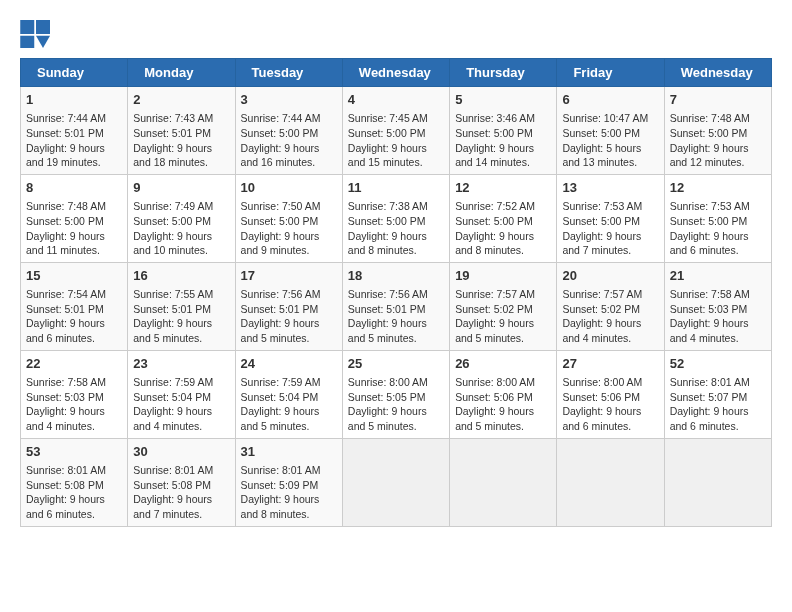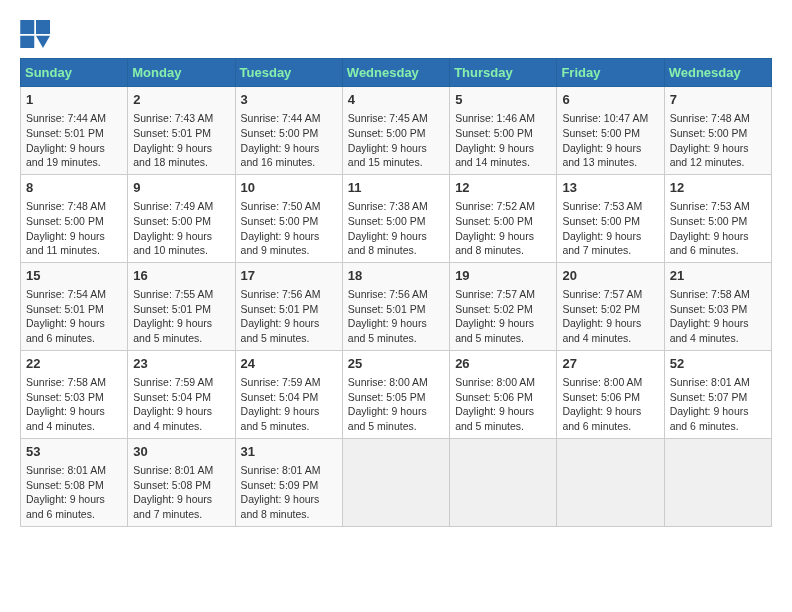--- a/index.html
+++ b/index.html
@@ -46,22 +46,22 @@
       font-size: 15px;
       color: #555;
     }
     table {
       width: 100%;
       border-collapse: collapse;
       font-size: 11px;
     }
     thead tr th {
       background-color: #2b6cb0;
-      color: #86efac;
-      padding: 6px 4px;
+      color: #ffffff;
+      padding: 6px 16px;
       text-align: left;
       font-size: 13px;
       font-weight: bold;
       border: 1px solid #2563a0;
     }
     tbody tr td {
       border: 1px solid #ccc;
       vertical-align: top;
       padding: 4px 5px;
       height: 80px;
@@ -139,29 +139,29 @@
         <span>Daylight: 9 hours and 16 minutes.</span>
       </td>
         <td>
         <span class="day-num">4</span>
         <span>Sunrise: 7:45 AM</span><br>
         <span>Sunset: 5:00 PM</span><br>
         <span>Daylight: 9 hours and 15 minutes.</span>
       </td>
         <td>
         <span class="day-num">5</span>
-        <span>Sunrise: 1:46 AM</span><br>
+        <span>Sunrise: 3:46 AM</span><br>
         <span>Sunset: 5:00 PM</span><br>
         <span>Daylight: 9 hours and 14 minutes.</span>
       </td>
         <td>
         <span class="day-num">6</span>
         <span>Sunrise: 10:47 AM</span><br>
         <span>Sunset: 5:00 PM</span><br>
-        <span>Daylight: 9 hours and 13 minutes.</span>
+        <span>Daylight: 5 hours and 13 minutes.</span>
       </td>
         <td>
         <span class="day-num">7</span>
         <span>Sunrise: 7:48 AM</span><br>
         <span>Sunset: 5:00 PM</span><br>
         <span>Daylight: 9 hours and 12 minutes.</span>
       </td>
       </tr>
       <tr>
         <td>

